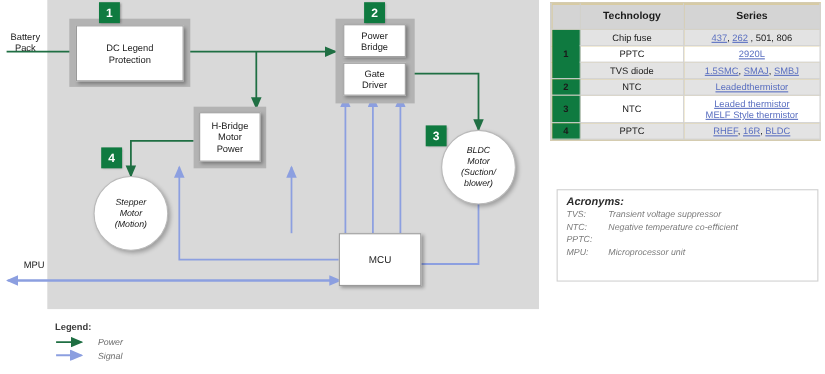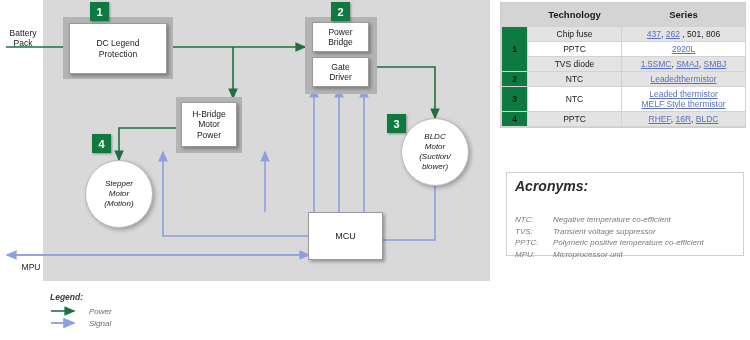--- a/index.html
+++ b/index.html
@@ -85,21 +85,20 @@
   
   #legend {
     position: absolute;
     left: 50px;
     top: 292px;
     width: 120px;
     height: 44px;
   }
   #legend .legend-title {
     font-size: 8.5px;
-    font-style: italic;
     font-weight: bold;
     color: #3b3b3b;
     margin-bottom: 3px;
   }
   .legend-row {
     display: flex;
     align-items: center;
     height: 12px;
   }
   .legend-text {
@@ -161,25 +160,25 @@
     left: 506px;
     top: 172px;
     width: 238px;
     height: 84px;
     border: 1px solid #d0d0d0;
     background: #ffffff;
     box-sizing: border-box;
     padding: 5px 8px;
   }
   #acronyms-card .ac-title {
-    font-size: 14px;
+    font-size: 10px;
     font-weight: bold;
     font-style: italic;
     color: #2b2b2b;
-    margin-bottom: 20px;
+    margin-bottom: 0;
   }
   .ac-row {
     display: flex;
     font-size: 8px;
     font-style: italic;
     color: #7b7b7b;
     line-height: 11.5px;
   }
   .ac-key { width: 38px; flex: 0 0 38px; }
   svg.wires { position: absolute; left: 0; top: 0; overflow: visible; }
@@ -252,21 +251,21 @@
     <div class="node-box" style="left:265px; top:212px; width:75px; height:48px; font-size:9px;">MCU</div>
 
     <div class="badge" style="left:47px; top:2px; width:19px; height:19px;">1</div>
     <div class="badge" style="left:288px; top:2px; width:19px; height:19px;">2</div>
     <div class="badge" style="left:344px; top:114px; width:19px; height:19px;">3</div>
     <div class="badge" style="left:49px; top:134px; width:19px; height:19px;">4</div>
   </div>
 
   <div class="ext-label" style="left:2px; top:28px; width:42px;">Battery
 Pack</div>
-  <div class="ext-label" style="left:14px; top:236px; width:34px;margin-top:26px;">MPU</div>
+  <div class="ext-label" style="left:14px; top:236px; width:34px;">MPU</div>
 
   <div id="legend">
     <div class="legend-title">Legend:</div>
 
     <div class="legend-row">
       <svg width="34" height="10">
         <defs>
           <marker id="lgG" markerWidth="7" markerHeight="7" refX="6" refY="3" orient="auto">
             <path d="M0,0 L7,3 L0,6 z" fill="#1f6f43"></path>
           </marker>
@@ -345,30 +344,29 @@
             <span class="lnk">RHEF</span><span class="nolnk">, </span><span class="lnk">16R</span><span class="nolnk">, </span><span class="lnk">BLDC</span>
           </td>
         </tr>
       </tbody>
     </table>
   </div>
 
   <div id="acronyms-card">
     <div class="ac-title">Acronyms:</div>
     <div class="ac-row">
+      <span class="ac-key">TVS:</span>
+      <span>Transient voltage suppressor</span>
+    </div>
+    <div class="ac-row">
       <span class="ac-key">NTC:</span>
       <span>Negative temperature co-efficient</span>
     </div>
     <div class="ac-row">
-      <span class="ac-key">TVS:</span>
-      <span>Transient voltage suppressor</span>
-    </div>
-    <div class="ac-row">
       <span class="ac-key">PPTC:</span>
-      <span>Polymeric positive temperature co-efficient</span>
     </div>
     <div class="ac-row">
       <span class="ac-key">MPU:</span>
       <span>Microprocessor unit</span>
     </div>
   </div>
 
 </div>
 
 </body></html>

